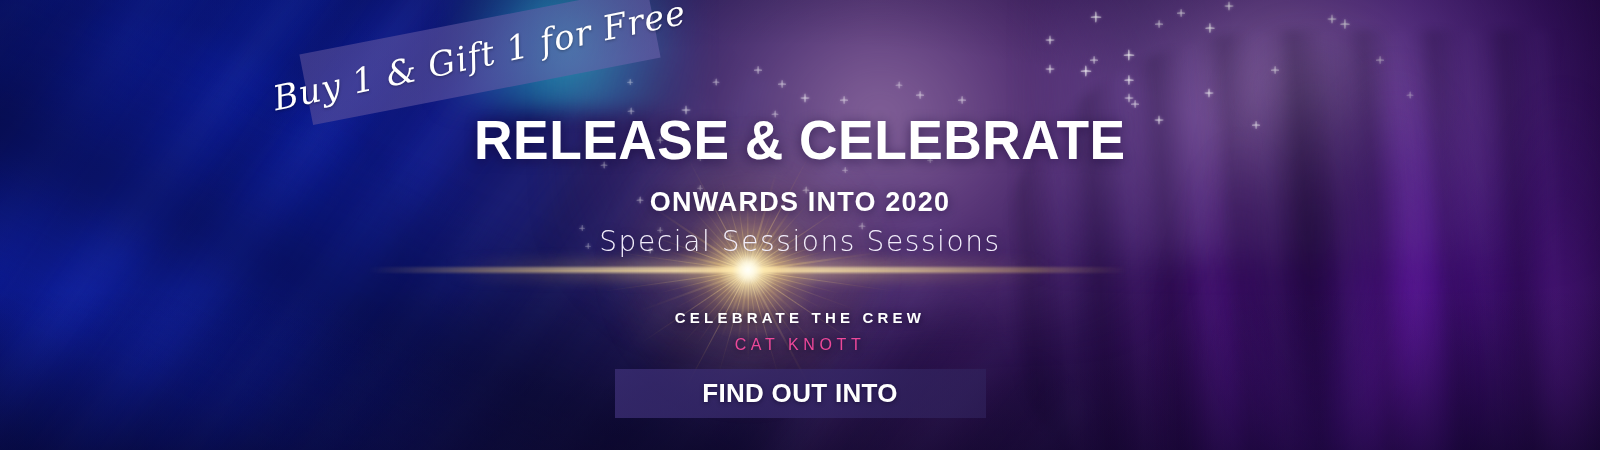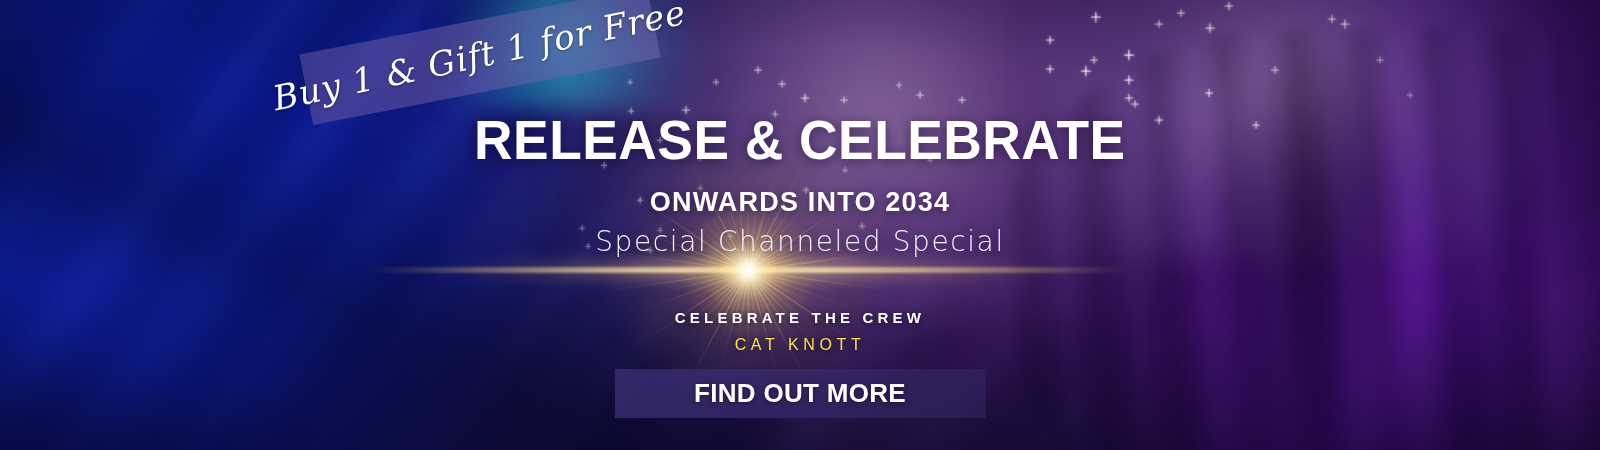--- a/index.html
+++ b/index.html
@@ -272,21 +272,21 @@
     color:#ffffff;
     line-height:1;
     text-shadow:0 1px 6px rgba(10,4,30,.7);
   }
   .presenter{
     margin-top:12px;
     font-family:"Liberation Sans",sans-serif;
     font-weight:400;
     font-size:16px;
     letter-spacing:4.6px;
-    color:#fde047;
+    color:#ec4899;
     line-height:1;
     text-shadow:0 1px 6px rgba(10,4,30,.7);
   }
   .cta{
     margin-top:16px;
     width:371px;height:49px;
     border:0;
     border-radius:0;
     background:linear-gradient(100deg, rgba(62,48,120,.74) 0%, rgba(56,42,108,.70) 50%, rgba(48,34,92,.66) 100%);
     color:#ffffff;
@@ -428,23 +428,23 @@
     <div class="burst-core"></div>
   </div>
 
   <div class="ribbon">
     <span class="ribbon-text">Buy 1 &amp; Gift 1 for Free</span>
   </div>
 
   <div class="content">
     <div class="headline">RELEASE &amp; CELEBRATE</div>
 
-    <div class="subhead">ONWARDS INTO 2034</div>
-
-    <div class="tagline">Special Channeled Special</div>
+    <div class="subhead">ONWARDS INTO 2020</div>
+
+    <div class="tagline">Special Sessions Sessions</div>
 
     <div class="brand">CELEBRATE THE CREW</div>
 
     <div class="presenter">CAT KNOTT</div>
 
-    <button class="cta">FIND OUT MORE</button>
+    <button class="cta">FIND OUT INTO</button>
   </div>
 </div>
 
 </body></html>

